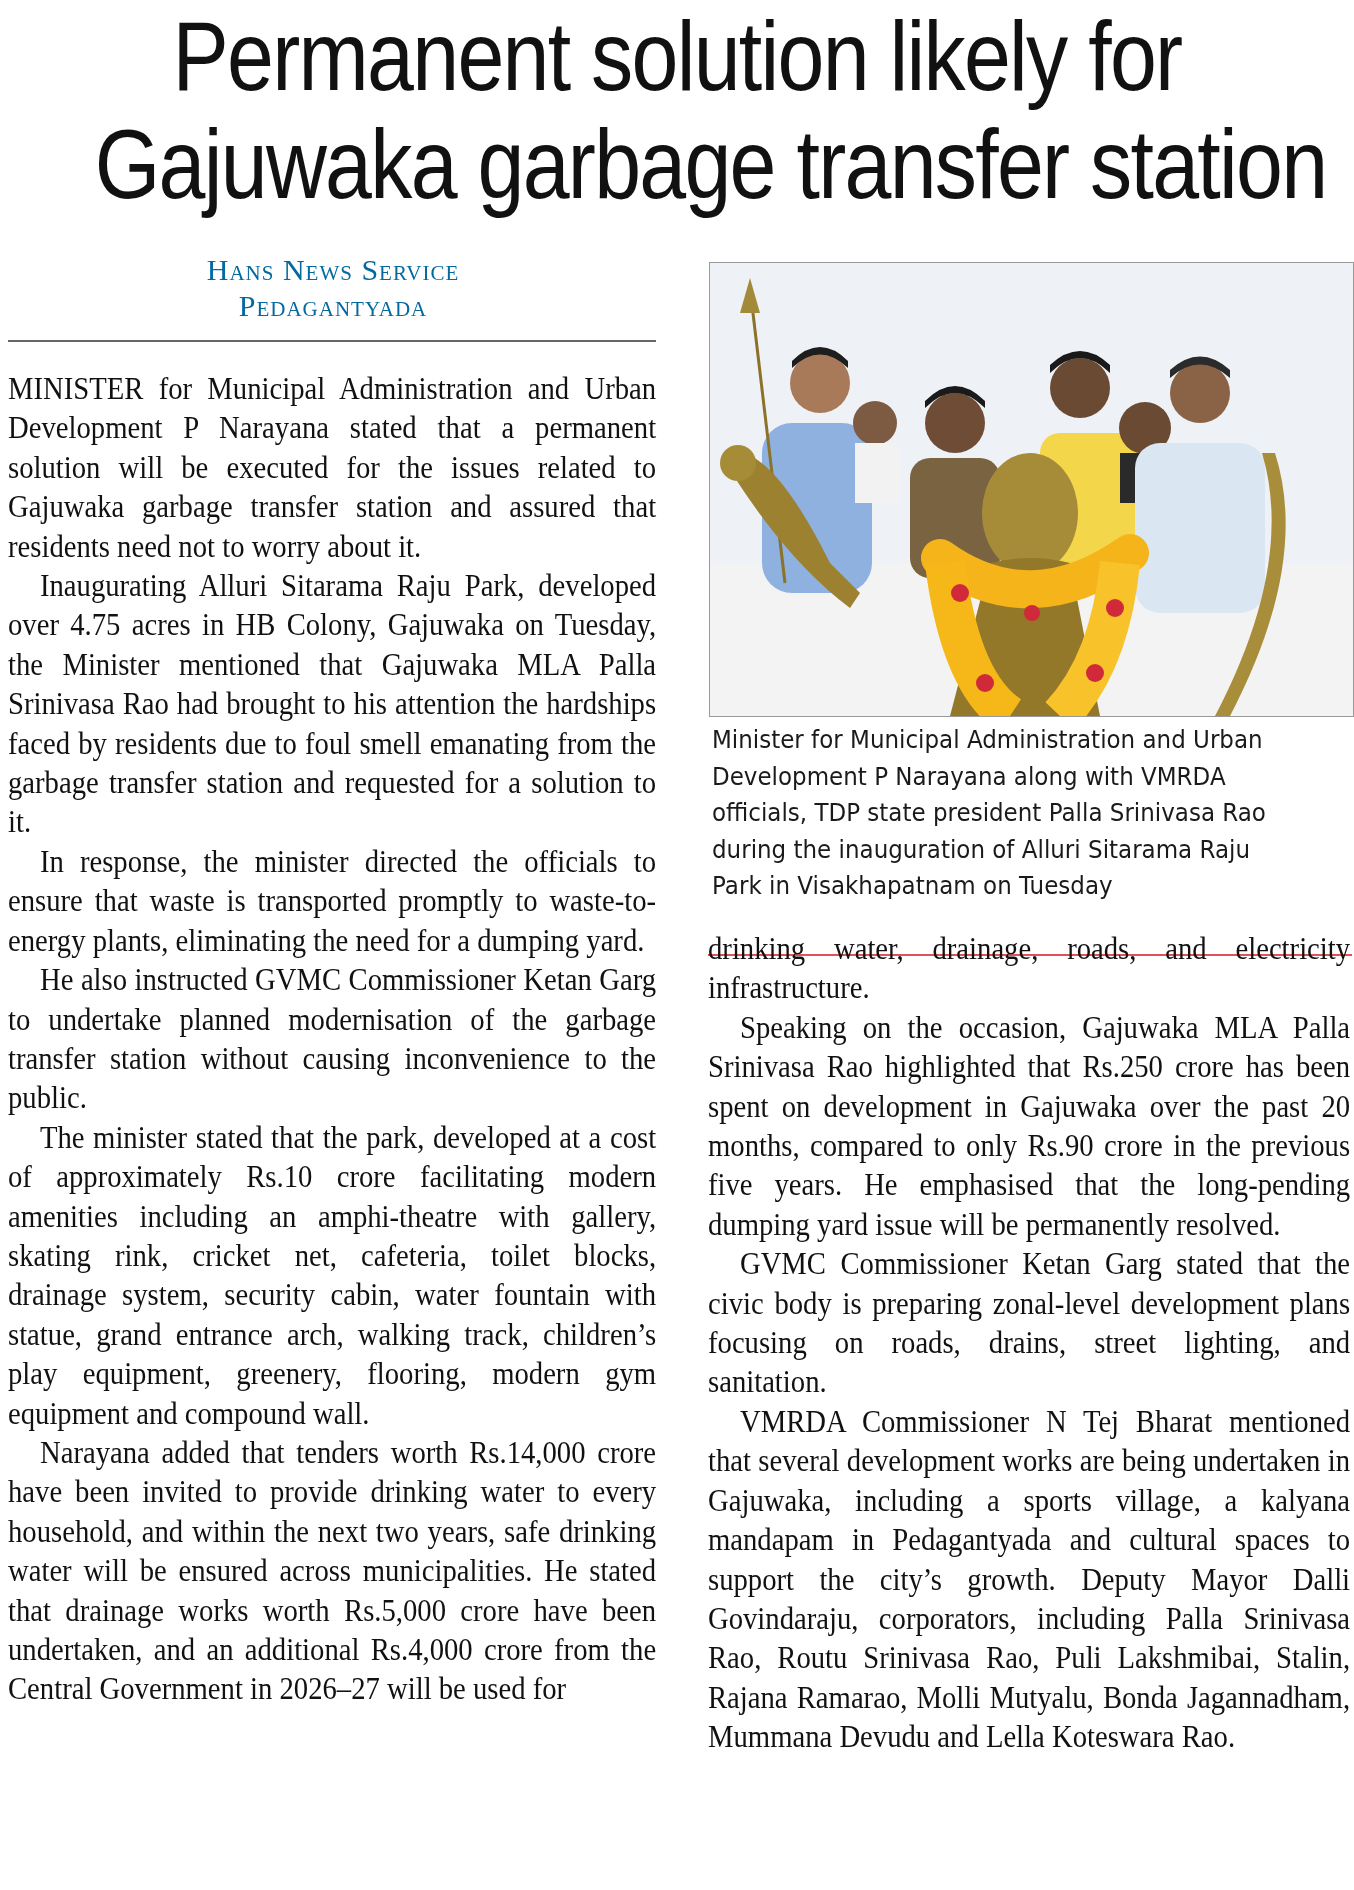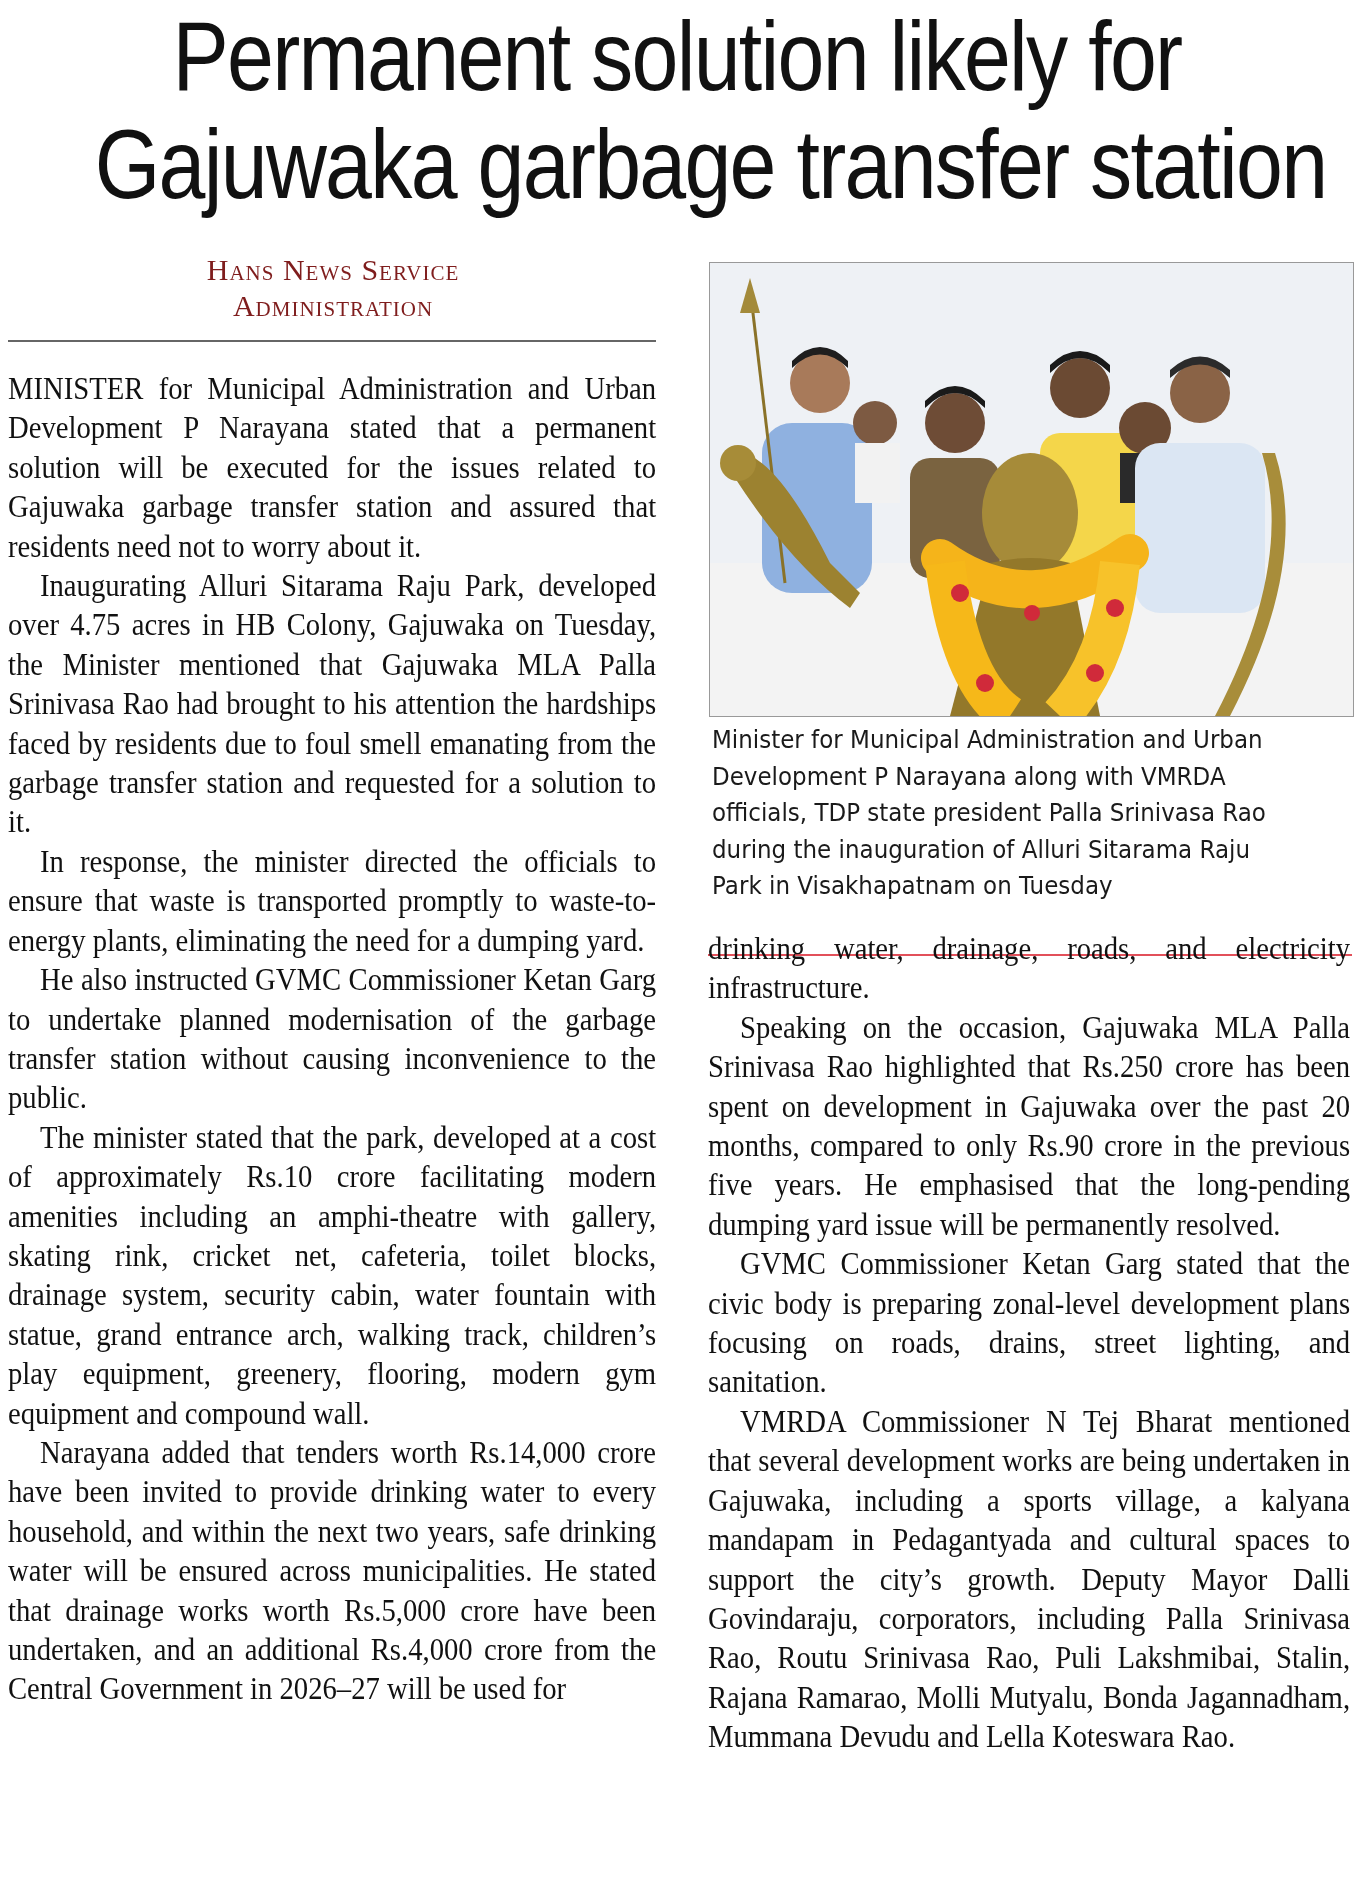--- a/index.html
+++ b/index.html
@@ -7,21 +7,21 @@
   .headline {
     position: absolute; left: 0; top: 0; width: 1354px; text-align: center;
     font-family: "Liberation Sans", sans-serif; font-weight: 400;
     font-size: 98px; line-height: 108px; letter-spacing: -2px;
     transform: scaleX(0.86); transform-origin: center top; margin-top: 2px;
   }
   .headline .hl-line { display: block; white-space: nowrap; }
   .byline {
     position: absolute; left: 8px; top: 252px; width: 650px; text-align: center;
     font-family: "Liberation Serif", serif; font-variant: small-caps;
-    font-size: 30px; line-height: 36px; color: #7f1d1d; letter-spacing: 1px;
+    font-size: 30px; line-height: 36px; color: #0369a1; letter-spacing: 1px;
   }
   .byline-rule { position: absolute; left: 8px; top: 340px; width: 648px; height: 2px; background: #666; }
   .col {
     position: absolute; font-family: "Liberation Serif", serif; font-size: 30.5px;
     line-height: 39.4px; text-align: justify; hyphens: manual; color: #111;
   }
   .col-left { left: 8px; top: 370px; width: 648px; }
   .col-right { left: 708px; top: 930px; width: 642px; }
   .col p { margin: 0; text-indent: 34px; transform: scaleX(0.94); transform-origin: left top; width: 106.4%; }
   .col p.no-indent { text-indent: 0; }
@@ -40,21 +40,21 @@
 </head>
 <body>
 
 <h1 class="headline">
   <span class="hl-line">Permanent solution likely for</span>
   <span class="hl-line">Gajuwaka garbage transfer station</span>
 </h1>
 
 <div class="byline">
   <div>Hans News Service</div>
-  <div>Administration</div>
+  <div>Pedagantyada</div>
 </div>
 <div class="byline-rule"></div>
 
 <div class="col col-left">
   <p class="no-indent">MINISTER for Municipal Administration and Urban Development P Narayana stated that a permanent solution will be executed for the issues related to Gajuwaka garbage transfer station and assured that residents need not to worry about it.</p>
   <p>Inaugurating Alluri Sitarama Raju Park, de­veloped over 4.75 acres in HB Colony, Gajuwaka on Tuesday, the Minister mentioned that Gaju­waka MLA Palla Srinivasa Rao had brought to his attention the hardships faced by residents due to foul smell emanating from the garbage transfer station and requested for a solution to it.</p>
   <p>In response, the minister directed the officials to ensure that waste is transported promptly to waste-to-energy plants, eliminating the need for a dumping yard.</p>
   <p>He also instructed GVMC Commissioner Ketan Garg to undertake planned modernisa­tion of the garbage transfer station without caus­ing inconvenience to the public.</p>
   <p>The minister stated that the park, developed at a cost of approximately Rs.10 crore facilitating modern amenities including an amphi-theatre with gallery, skating rink, cricket net, cafeteria, toilet blocks, drainage system, security cabin, water fountain with statue, grand entrance arch, walking track, children’s play equipment, green­ery, flooring, modern gym equipment and com­pound wall.</p>
   <p>Narayana added that tenders worth Rs.14,000 crore have been invited to provide drinking water to every household, and within the next two years, safe drinking water will be ensured across municipalities. He stated that drainage works worth Rs.5,000 crore have been under­taken, and an additional Rs.4,000 crore from the Central Government in 2026–27 will be used for</p>

